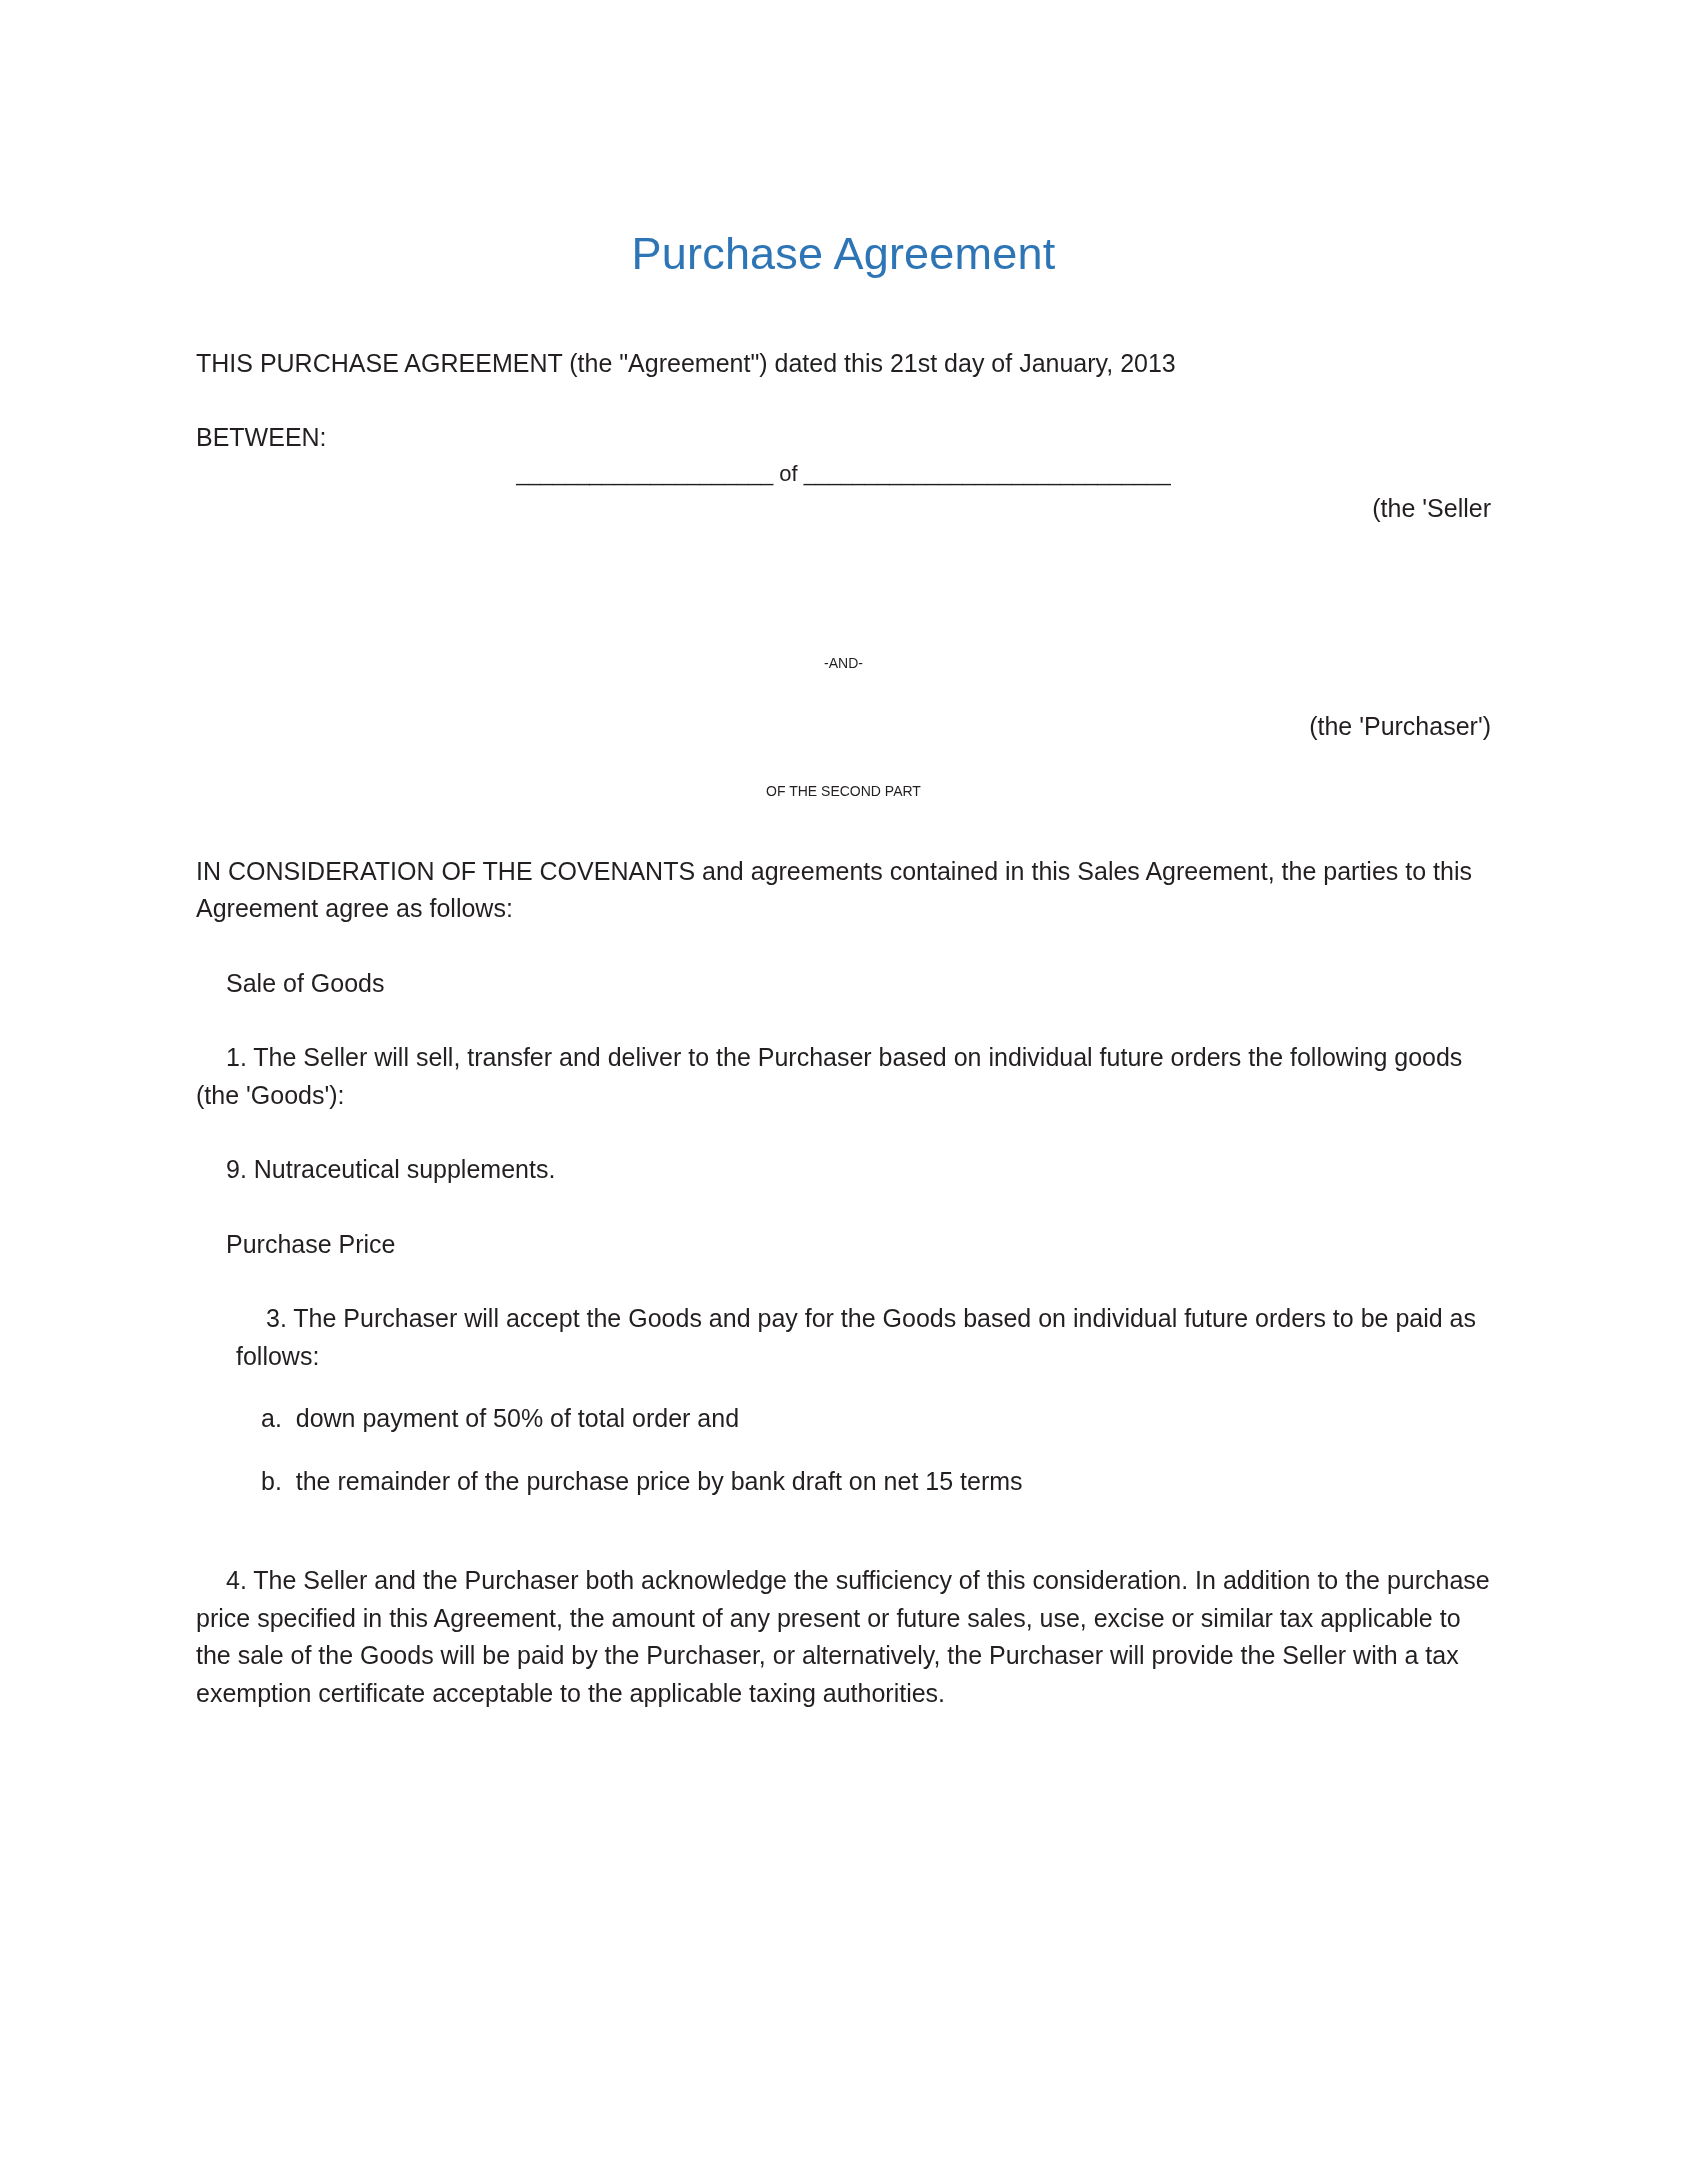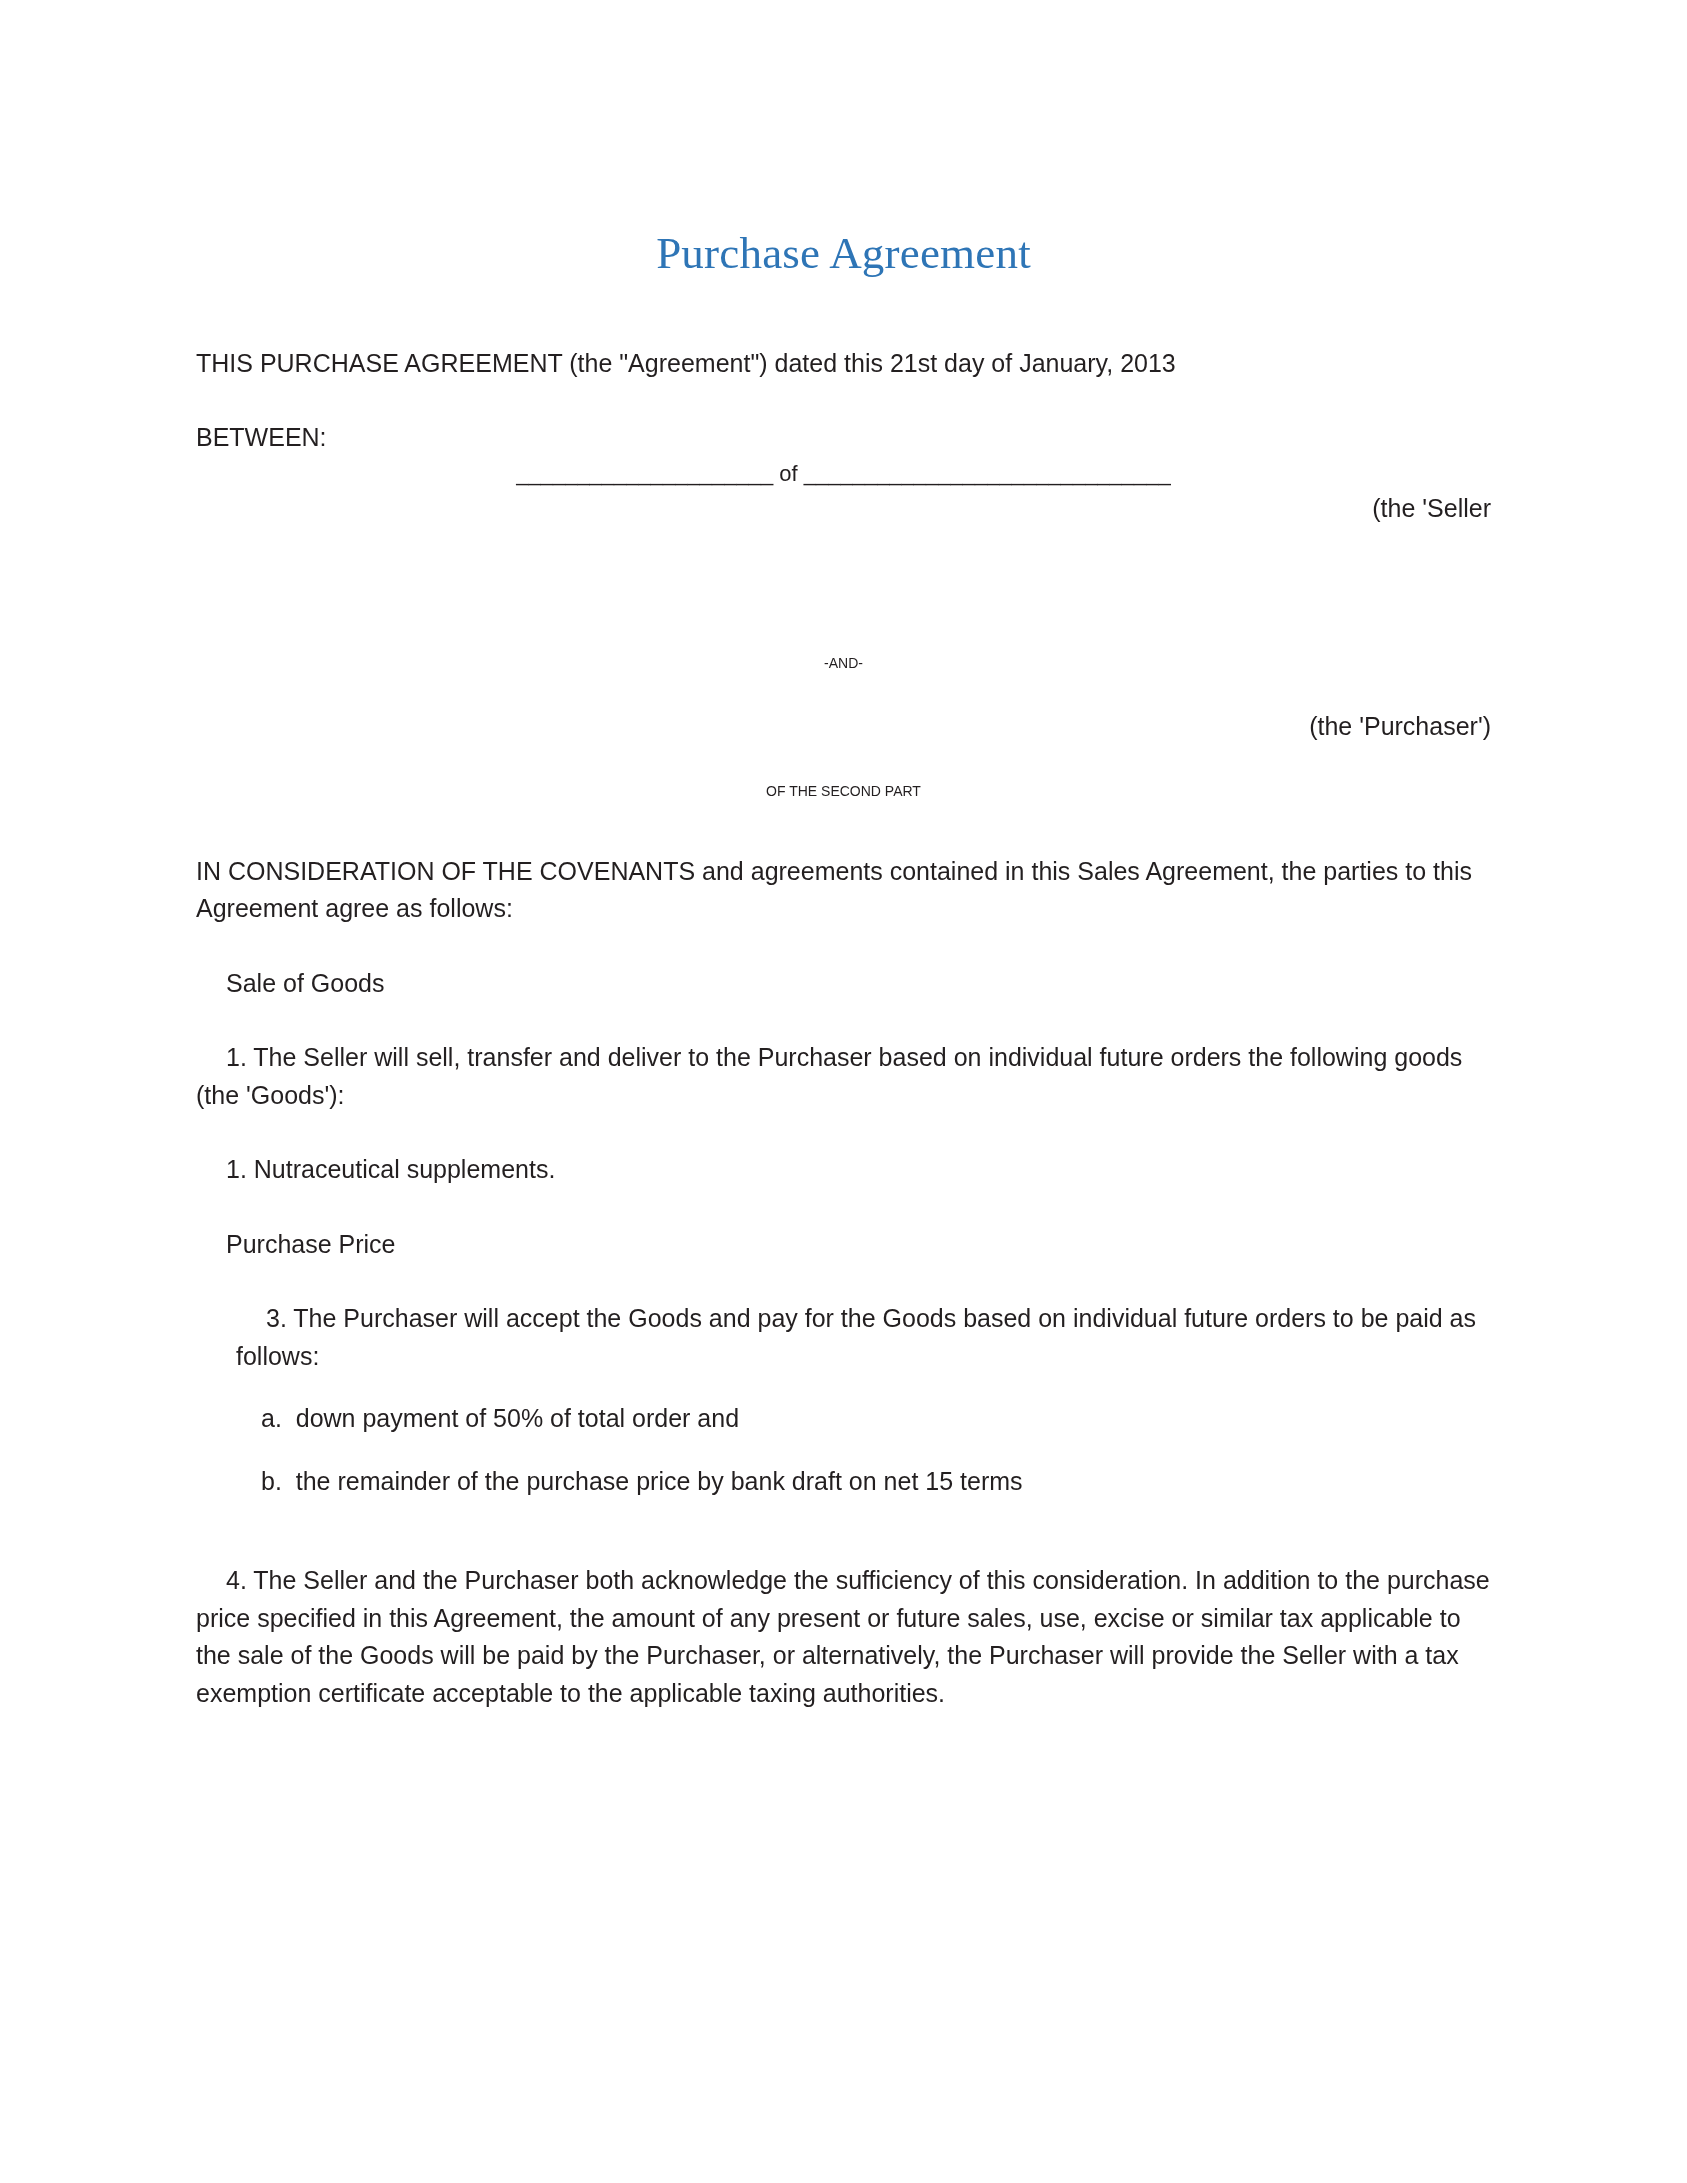--- a/index.html
+++ b/index.html
@@ -24,21 +24,20 @@
   }
   .doc-title {
     text-align: center;
     color: #2e75b6;
     font-size: 45px;
     font-weight: normal;
     letter-spacing: 0.2px;
     margin: 0;
     padding-top: 229px;
     line-height: 1.1;
-    font-family: Liberation Serif, serif;
   }
   .body-block {
     margin-top: 66px;
   }
   p.para {
     font-size: 25px;
     line-height: 1.50;
     margin: 0 0 0 0;
     color: #231f20;
     text-align: left;
@@ -115,21 +114,21 @@
     <div class="gap-sm"></div>
 
     <p class="para indent-1">Sale of Goods</p>
 
     <div class="gap-sm"></div>
 
     <p class="para indent-num hanging" style="text-indent: 30px; padding-left: 0px;">1.  The Seller will sell, transfer and deliver to the Purchaser based on individual future orders the following goods (the 'Goods'):</p>
 
     <div class="gap-sm"></div>
 
-    <p class="para indent-num" style="padding-left: 0px; text-indent: 30px;">1.  Nutraceutical supplements.</p>
+    <p class="para indent-num" style="padding-left: 0px; text-indent: 30px;">9.  Nutraceutical supplements.</p>
 
     <div class="gap-sm"></div>
 
     <p class="para indent-1">Purchase Price</p>
 
     <div class="gap-sm"></div>
 
     <p class="para indent-num" style="padding-left: 0px; text-indent: 30px; margin-left: 40px;">3.  The Purchaser will accept the Goods and pay for the Goods based on individual future orders to be paid as follows:</p>
 
     <p class="list-item indent-sub">a.  down payment of 50% of total order and</p>

